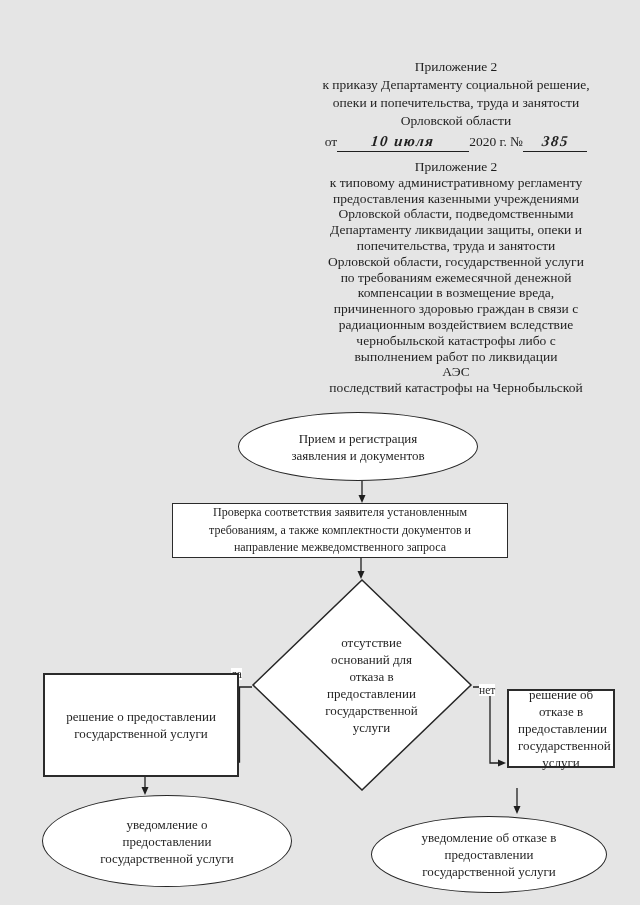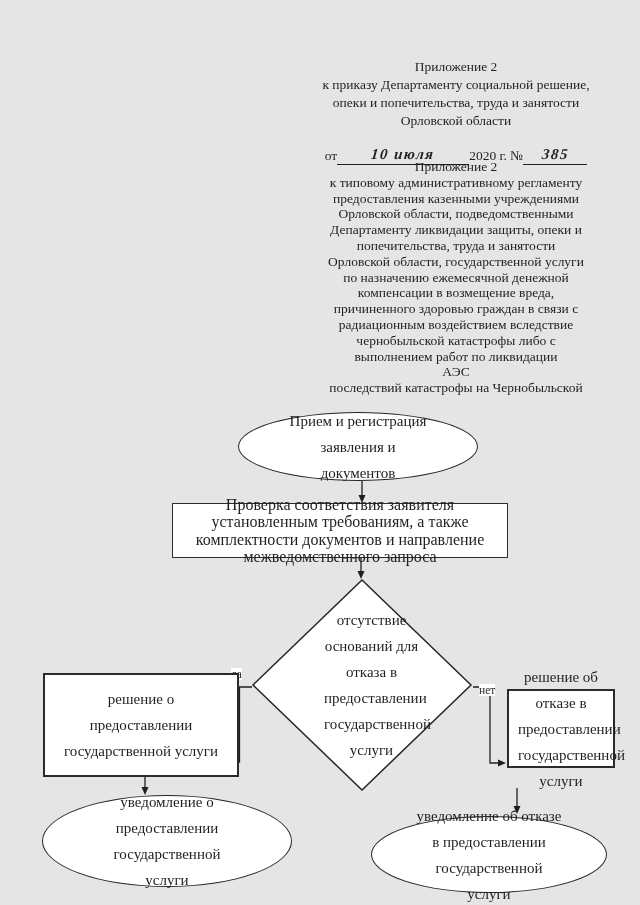--- a/index.html
+++ b/index.html
@@ -23,23 +23,23 @@
     left: 290px;
     width: 332px;
     text-align: center;
     font-size: 13.5px;
   }
   .hdr-block.b1 { top: 58px;  line-height: 18px; }
   .hdr-block.b2 { top: 159px; line-height: 15.8px; }
   .hdr-line { white-space: nowrap; }
 
   .date-line {
-    margin-top: 16px;
+    margin-top: 3px;
     display: flex;
-    align-items: center;
+    align-items: flex-start;
     justify-content: center;
     white-space: nowrap;
   }
   .uline {
     display: inline-block;
     border-bottom: 1.2px solid #1f1f1f;
     text-align: center;
   }
   .uline.date { min-width: 132px; }
   .uline.num  { min-width: 64px; }
@@ -59,34 +59,34 @@
     left: 0; top: 0;
     width: 640px; height: 905px;
     pointer-events: none;
   }
   .node {
     position: absolute;
     display: flex;
     align-items: center;
     justify-content: center;
     text-align: center;
-    font-size: 15px;
-    line-height: 26px;
+    font-size: 13px;
+    line-height: 17px;
     background: #ffffff;
     box-sizing: border-box;
   }
   .node .lbl { display: inline-block; }
 
   .ellipse { border: 1.4px solid #262626; border-radius: 50%; }
   .rect    { border: 2px solid #2b2b2b; }
 
   .n-start          { left: 238px; top: 412px; width: 240px; height: 69px; }
   .n-start .lbl     { width: 140px; }
   .n-check          { left: 172px; top: 503px; width: 336px; height: 55px;
-                      font-size: 16px; line-height: 17.5px; border-width: 1.6px; }
+                      font-size: 12px; line-height: 17.5px; border-width: 1.6px; }
   .n-check .lbl     { width: 302px; }
   .n-decision       { left: 251px; top: 579px; width: 222px; height: 212px;
                       background: transparent; border: none; }
   .n-decision svg   { position: absolute; left: 0; top: 0; }
   .n-decision .lbl  { position: relative; width: 95px; margin-left: 19px; }
   .n-approve        { left: 43px;  top: 673px; width: 196px; height: 104px; }
   .n-approve .lbl   { width: 160px; }
   .n-deny           { left: 507px; top: 689px; width: 108px; height: 79px; }
   .n-deny .lbl      { width: 86px; }
   .n-notify-approve { left: 42px;  top: 795px; width: 250px; height: 92px; }
@@ -122,21 +122,21 @@
   </div>
 
   <div class="hdr-block b2">
     <div class="hdr-line">Приложение 2</div>
     <div class="hdr-line">к типовому административному регламенту</div>
     <div class="hdr-line">предоставления казенными учреждениями</div>
     <div class="hdr-line">Орловской области, подведомственными</div>
     <div class="hdr-line">Департаменту ликвидации защиты, опеки и</div>
     <div class="hdr-line">попечительства, труда и занятости</div>
     <div class="hdr-line">Орловской области, государственной услуги</div>
-    <div class="hdr-line">по назначению ежемесячной денежной</div>
+    <div class="hdr-line">по требованиям ежемесячной денежной</div>
     <div class="hdr-line">компенсации в возмещение вреда,</div>
     <div class="hdr-line">причиненного здоровью граждан в связи с</div>
     <div class="hdr-line">радиационным воздействием вследствие</div>
     <div class="hdr-line">чернобыльской катастрофы либо с</div>
     <div class="hdr-line">выполнением работ по ликвидации</div>
     <div class="hdr-line">АЭС</div>
     <div class="hdr-line">последствий катастрофы на Чернобыльской</div>
   </div>
 
   <svg class="flow-svg" viewBox="0 0 640 905" xmlns="http://www.w3.org/2000/svg">

